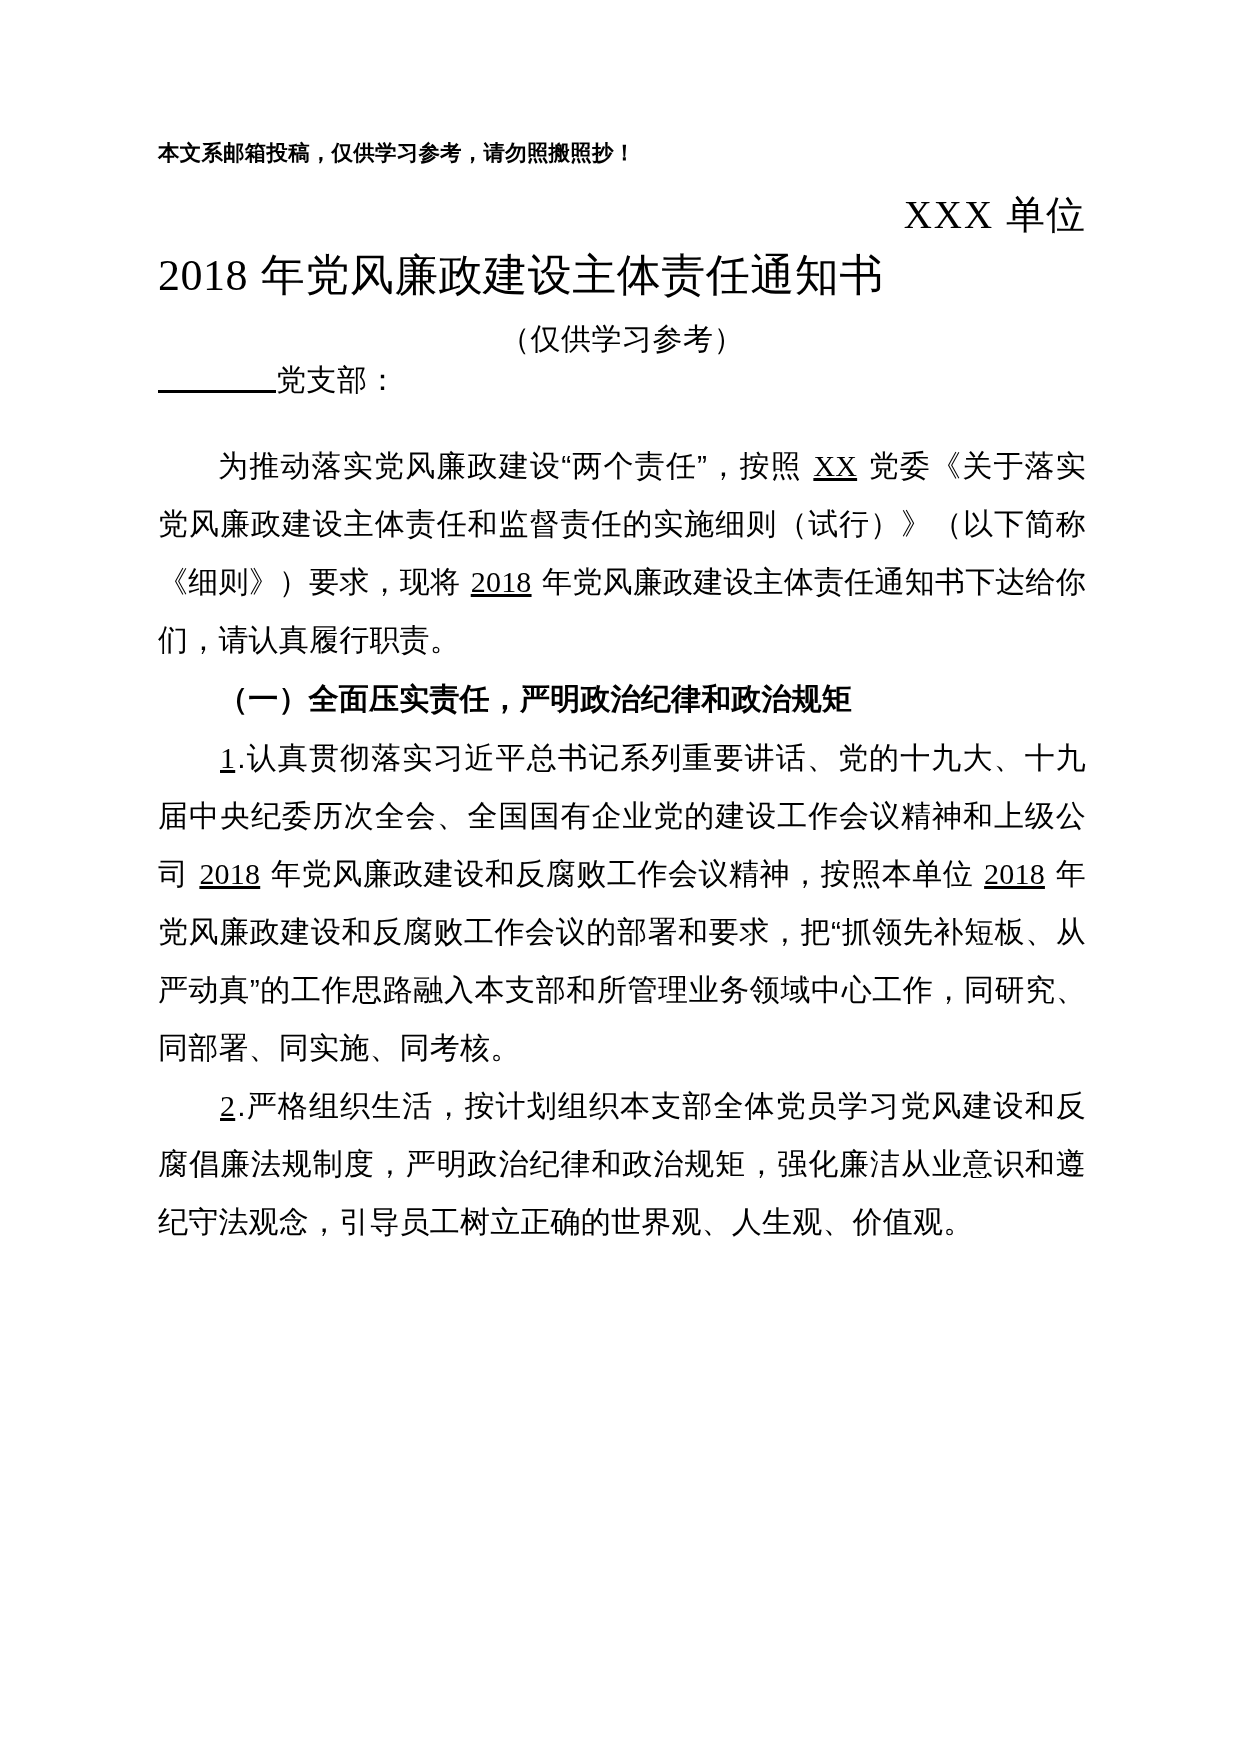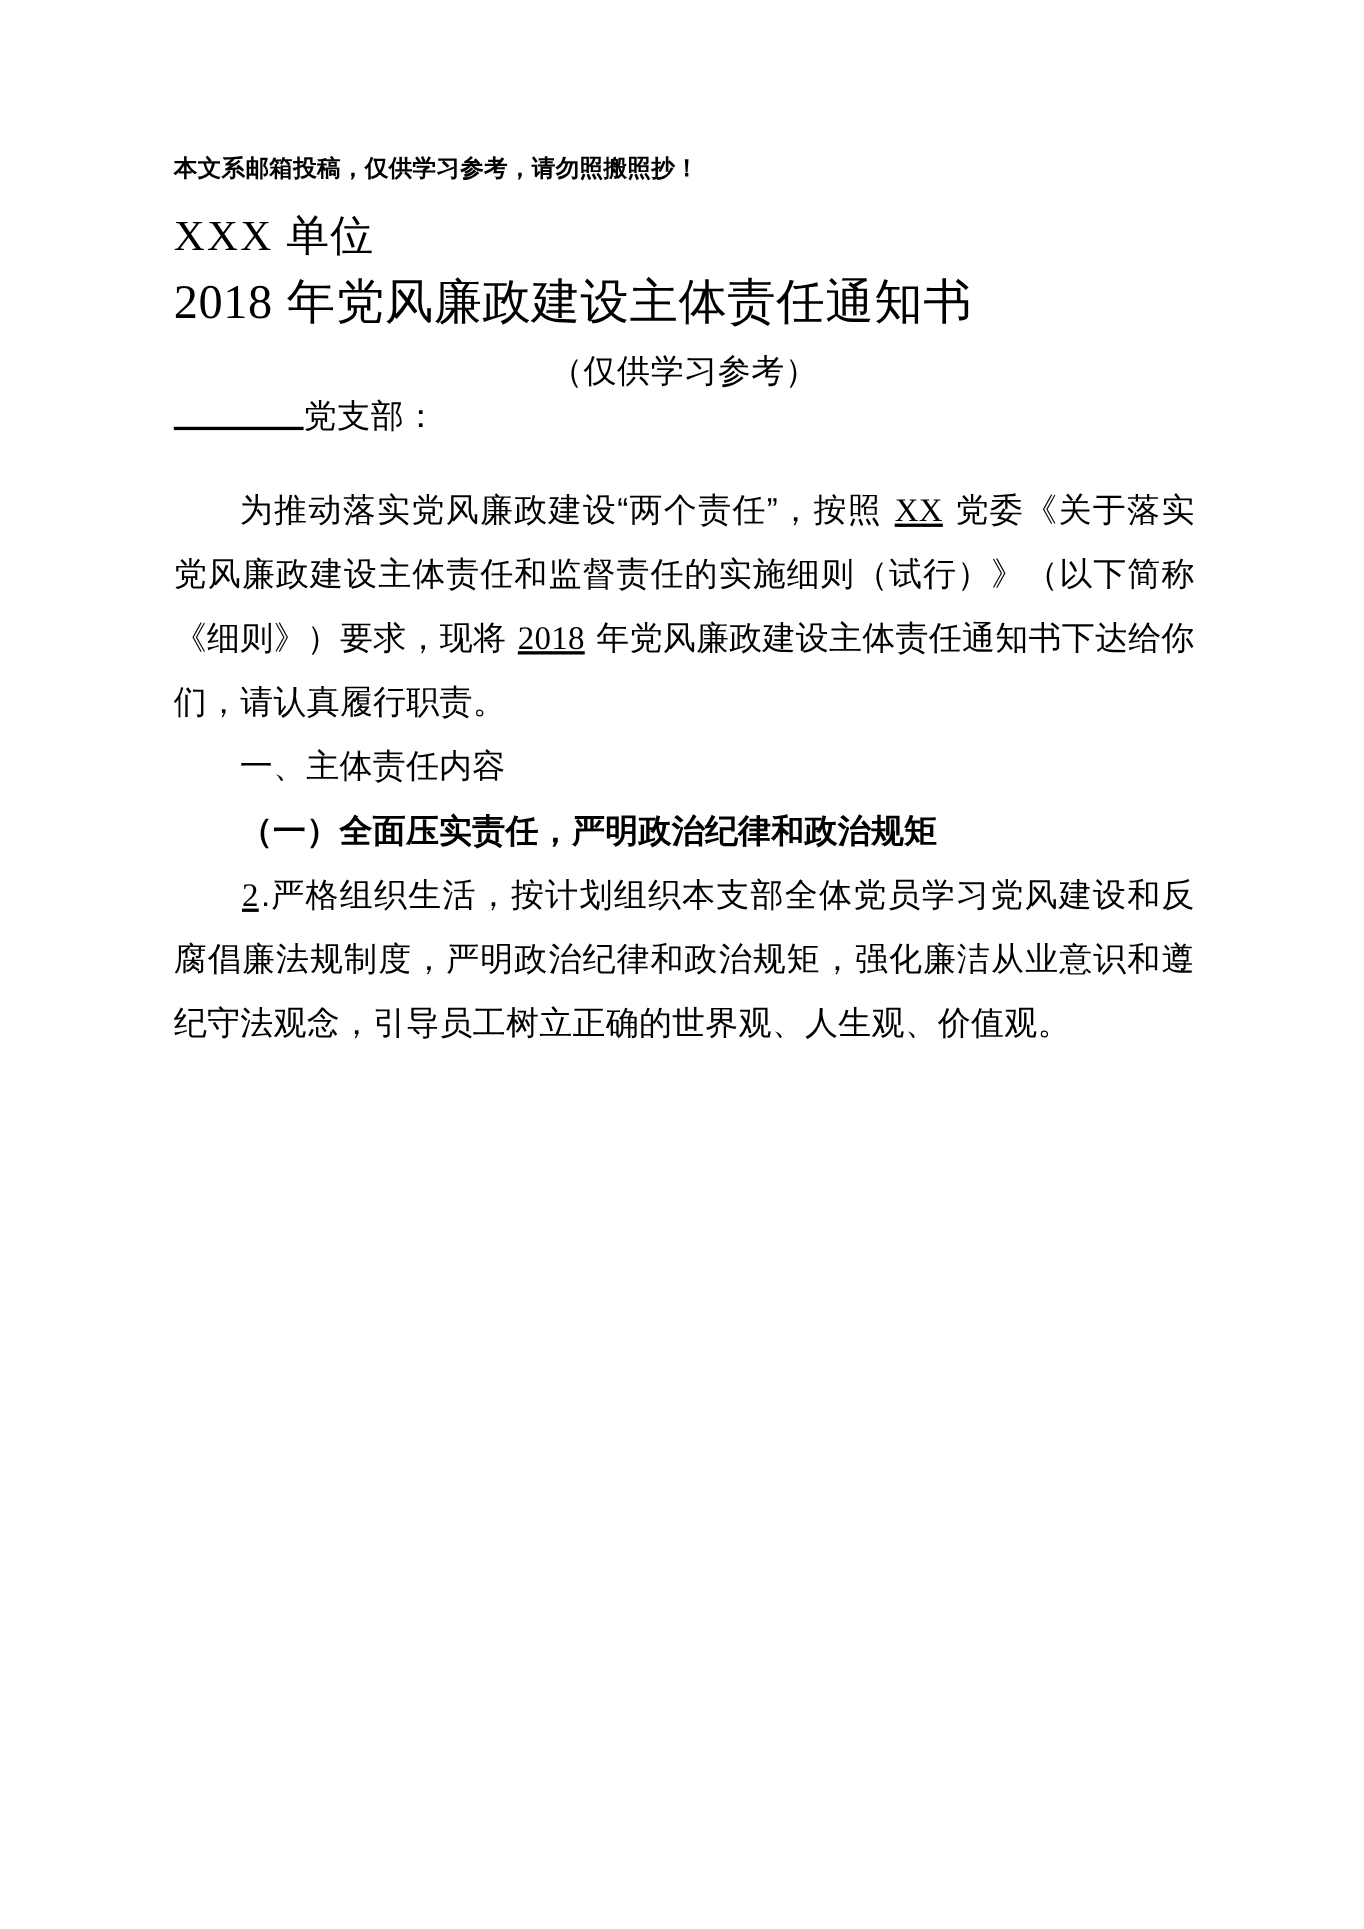--- a/index.html
+++ b/index.html
@@ -36,21 +36,21 @@
     font-size: 21.5px;
     line-height: 1.25;
     font-weight: 600;
     letter-spacing: 0.2px;
     margin-top: 140px;
     white-space: nowrap;
   }
 
   
   .title-org {
-    text-align: left;
+    text-align: right;
     font-size: 39px;
     line-height: 1.32;
     font-weight: 500;
     margin-top: 22px;
     letter-spacing: 1px;
   }
   .title-org .latin {
     font-family: "Liberation Serif", "DejaVu Serif", serif;
     font-weight: 400;
     letter-spacing: 2px;
@@ -146,21 +146,21 @@
     </div>
 
     <div class="title-sub">（仅供学习参考）</div>
 
     <div class="recipient">
       <span class="blank"></span><span>党支部：</span>
     </div>
 
     <p class="body first">为推动落实党风廉政建设“两个责任”，按照 <span class="latin">XX</span> 党委《关于落实党风廉政建设主体责任和监督责任的实施细则（试行）》（以下简称《细则》）要求，现将 <span class="latin">2018</span> 年党风廉政建设主体责任通知书下达给你们，请认真履行职责。</p>
 
-    <h2 class="section">一、主体责任内容</h2>
 
     <h3 class="subsection">（一）全面压实责任，严明政治纪律和政治规矩</h3>
 
+    <p class="body gap"><span class="latin">1</span>.认真贯彻落实习近平总书记系列重要讲话、党的十九大、十九届中央纪委历次全会、全国国有企业党的建设工作会议精神和上级公司 <span class="latin">2018</span> 年党风廉政建设和反腐败工作会议精神，按照本单位 <span class="latin">2018</span> 年党风廉政建设和反腐败工作会议的部署和要求，把“抓领先补短板、从严动真”的工作思路融入本支部和所管理业务领域中心工作，同研究、同部署、同实施、同考核。</p>
 
     <p class="body gap"><span class="latin">2</span>.严格组织生活，按计划组织本支部全体党员学习党风建设和反腐倡廉法规制度，严明政治纪律和政治规矩，强化廉洁从业意识和遵纪守法观念，引导员工树立正确的世界观、人生观、价值观。</p>
 
   </div>
 </div>
 
 </body></html>

